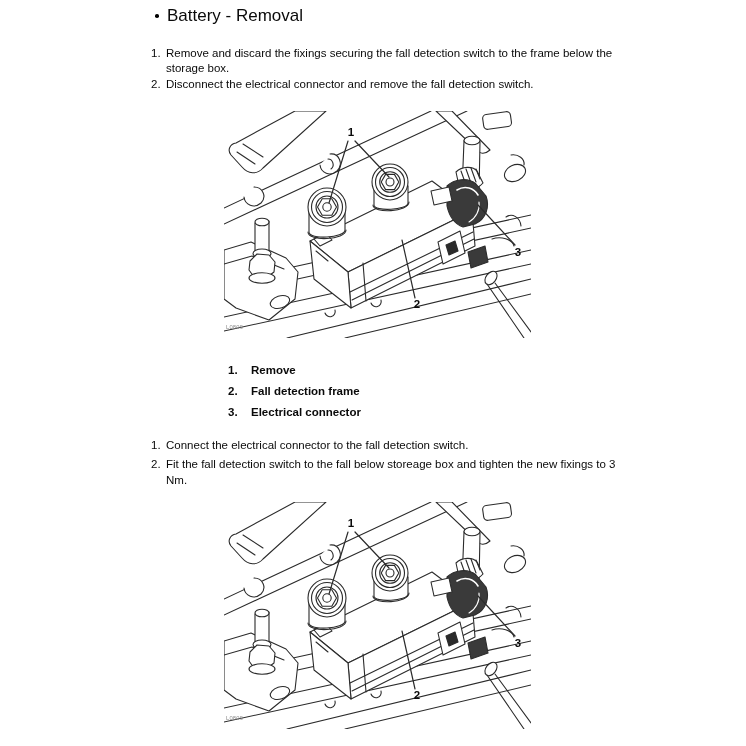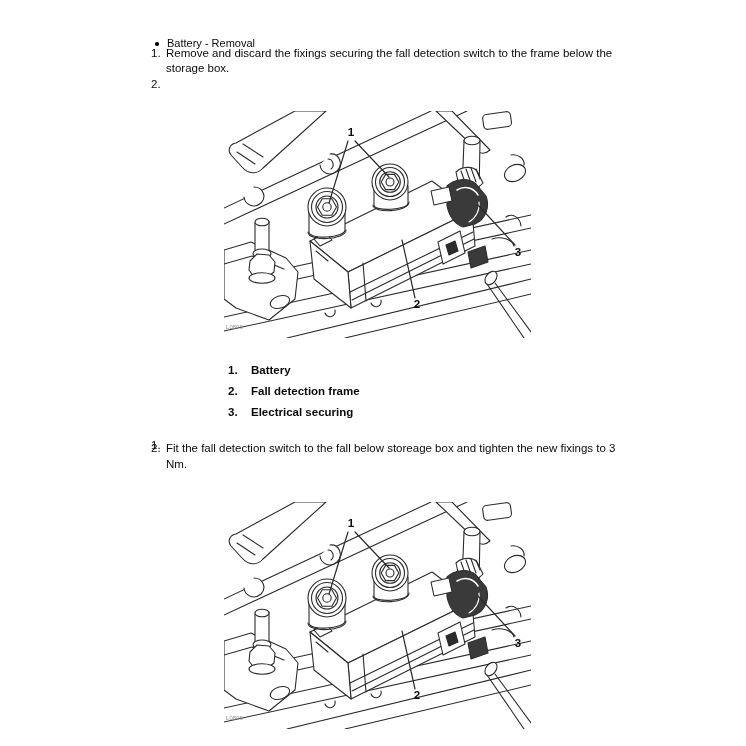--- a/index.html
+++ b/index.html
@@ -5,21 +5,21 @@
   * { box-sizing: border-box; }
   html,body { margin:0; padding:0; background:#ffffff; }
   body { font-family:"Liberation Sans","DejaVu Sans",sans-serif; }
 
   .page {
     position:relative; width:746px; height:746px;
     background:#ffffff; color:#0a0a0a; overflow:hidden;
   }
 
   
-  .bullet-row { position:absolute; left:153px; top:36px; font-size:11px; line-height:15px; }
+  .bullet-row { position:absolute; left:153px; top:8px; font-size:17px; line-height:15px; }
   .bullet-marker {
     position:absolute; left:2px; top:6px; width:3.6px; height:3.6px;
     border-radius:50%; background:#000;
   }
   .bullet-text { margin-left:14px; }
 
   
   .steps { position:absolute; left:151px; font-size:11.5px; color:#0a0a0a; }
   .steps-removal { top:46px; line-height:14.6px; }
   .steps-removal .step { margin-bottom:1.5px; }
@@ -58,20 +58,21 @@
     <span class="bullet-text">Battery - Removal</span>
   </div>
 
   <div class="steps steps-removal">
     <div class="step">
       <span class="step-num">1.</span>
       <span class="step-text">Remove and discard the fixings securing the fall detection switch to the frame below the storage box.</span>
     </div>
     <div class="step">
       <span class="step-num">2.</span>
+      <span class="step-text">Disconnect the electrical connector and remove the fall detection switch.</span>
     </div>
   </div>
 
   <svg class="fig fig-first" viewBox="0 0 307 227" xmlns="http://www.w3.org/2000/svg">
     <defs>
       <g id="fig-switch" fill="none" stroke="#2b2b2b" stroke-width="1.1" stroke-linecap="round" stroke-linejoin="round">
 
         <g>
           <path d="M0 97 L207 0"></path>
           <path d="M0 113 L243 0"></path>
@@ -176,35 +177,36 @@
         <text class="callout" x="294" y="145" text-anchor="middle">3</text>
         <text class="figcode" x="2" y="218">L0809</text>
       </g>
     </defs>
     <use href="#fig-switch"></use>
   </svg>
 
   <div class="legend">
     <div class="legend-row">
       <span class="legend-num">1.</span>
-      <span class="legend-label">Battery</span>
+      <span class="legend-label">Remove</span>
     </div>
     <div class="legend-row">
       <span class="legend-num">2.</span>
       <span class="legend-label">Fall detection frame</span>
     </div>
     <div class="legend-row">
       <span class="legend-num">3.</span>
-      <span class="legend-label">Electrical securing</span>
+      <span class="legend-label">Electrical connector</span>
     </div>
   </div>
 
   <div class="steps steps-install">
     <div class="step">
       <span class="step-num">1.</span>
+      <span class="step-text">Connect the electrical connector to the fall detection switch.</span>
     </div>
     <div class="step">
       <span class="step-num">2.</span>
       <span class="step-text"><span>Fit the fall detection switch to the fall below storeage box and tighten the new fixings to </span><span class="torque">3 Nm</span><span>.</span></span>
     </div>
   </div>
 
   <svg class="fig fig-second" viewBox="0 0 307 227" xmlns="http://www.w3.org/2000/svg">
     <use href="#fig-switch"></use>
   </svg>

